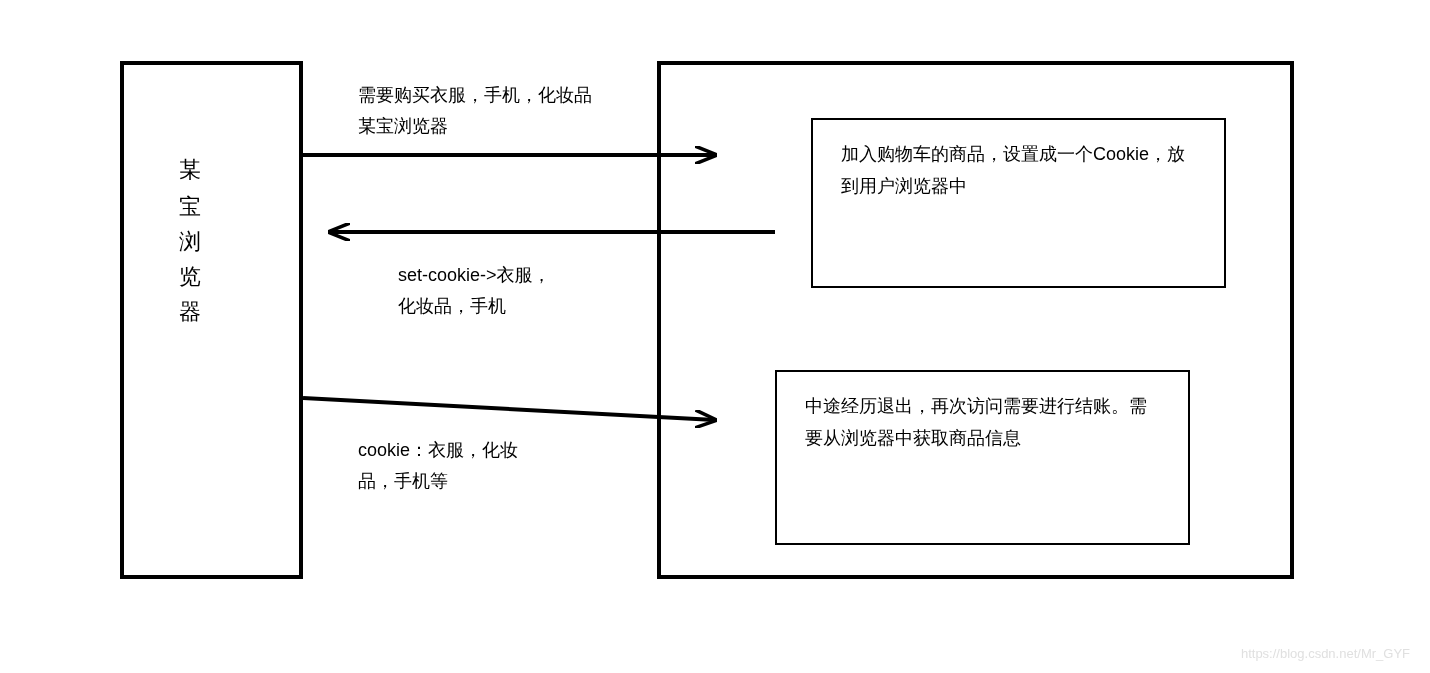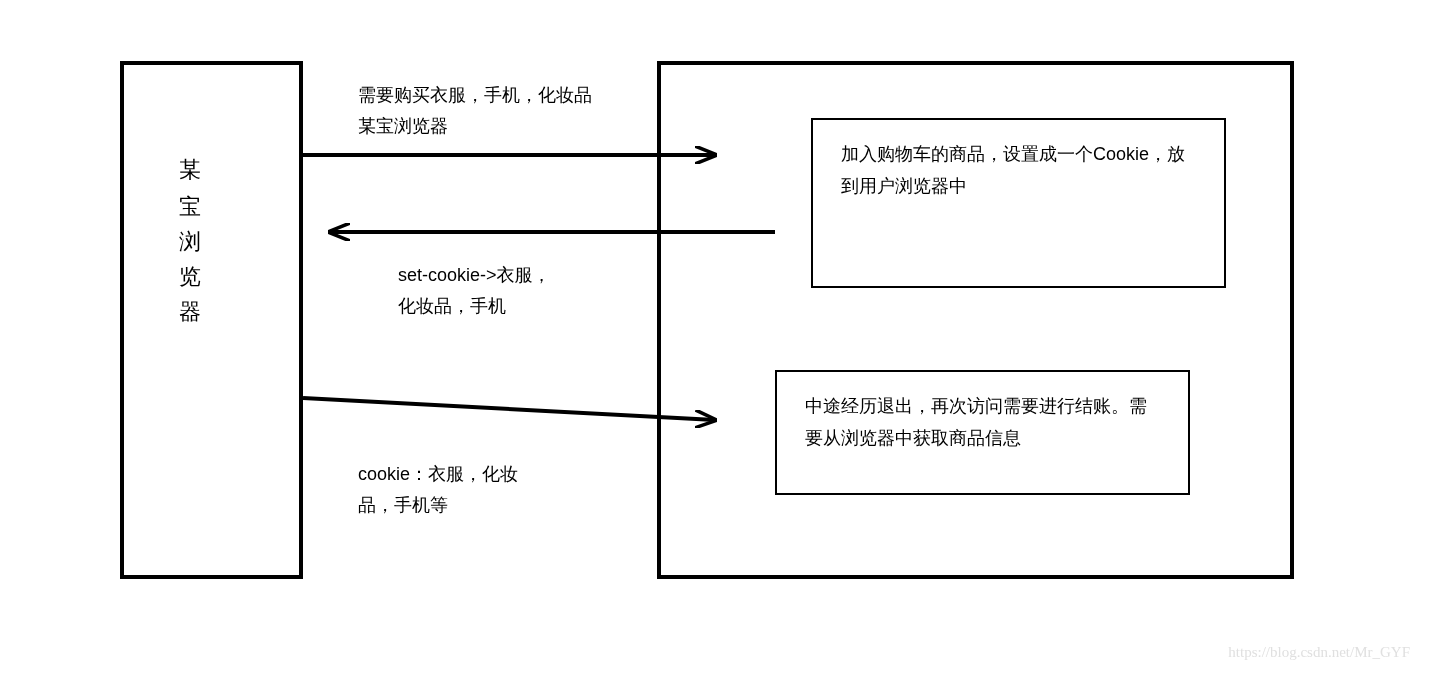--- a/index.html
+++ b/index.html
@@ -37,21 +37,21 @@
       left: 775px;
       top: 118px;
       width: 415px;
       height: 170px;
       margin-left: 36px;
     }
     .inner-box-2 {
       left: 775px;
       top: 370px;
       width: 415px;
-      height: 125px;
+      height: 175px;
     }
     .vertical-label {
       position: absolute;
       left: 175px;
       top: 140px;
       font-size: 22px;
       writing-mode: vertical-rl;
       letter-spacing: 36px;
       text-orientation: upright;
     }
@@ -65,30 +65,30 @@
       top: 80px;
     }
     .label-mid {
       left: 358px;
       top: 260px;
       width: 220px;
       margin-left: 40px;
     }
     .label-bottom {
       left: 358px;
-      top: 459px;
+      top: 435px;
       width: 220px;
     }
     .watermark {
       position: absolute;
       right: 20px;
       bottom: 12px;
       color: #e0e0e0;
-      font-size: 15px;
-      font-family: Liberation Serif, serif;
+      font-size: 13px;
+      font-family: Liberation Sans, sans-serif;
     }
     svg.arrows {
       position: absolute;
       left: 0;
       top: 0;
       width: 1430px;
       height: 673px;
       pointer-events: none;
     }
   </style>

